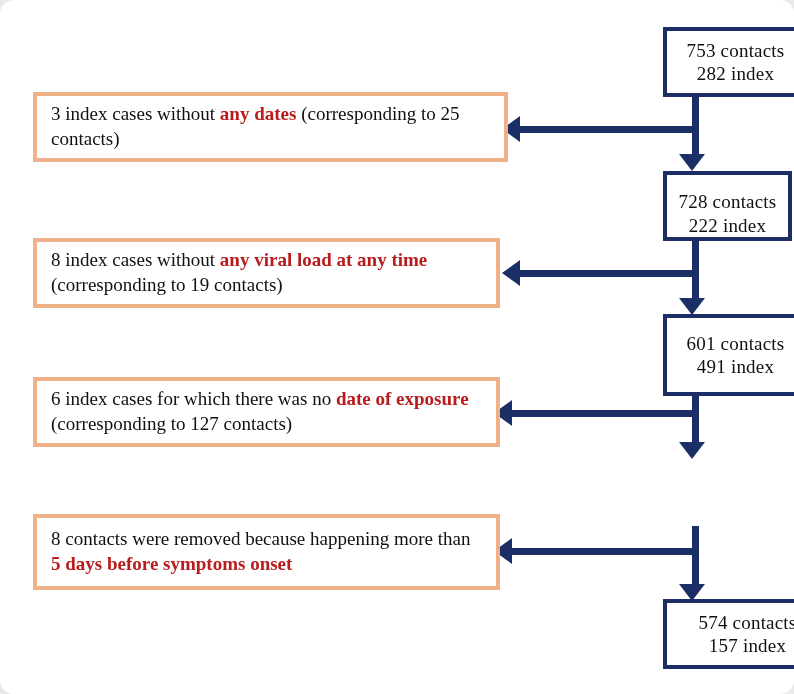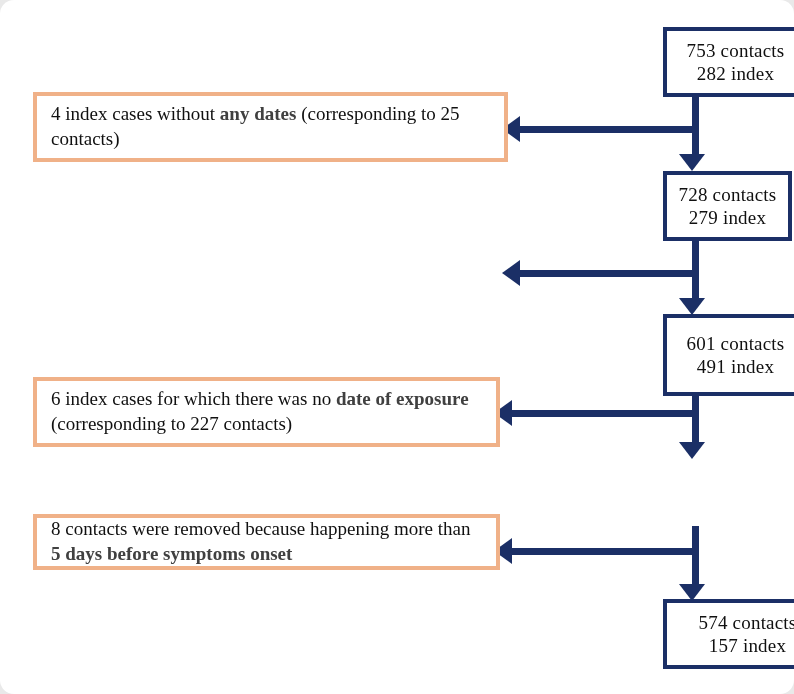--- a/index.html
+++ b/index.html
@@ -48,21 +48,21 @@
     background: #ffffff;
     color: #101010;
     font-size: 19px;
     line-height: 1.30;
     padding: 9px 13px 9px 14px;
     display: flex;
     align-items: center;
   }
   .excl-box .txt { display: block; }
   .hl {
-    color: #404040;
+    color: #b91c1c;
     font-weight: bold;
   }
 
   
   .vline {
     position: absolute;
     background: #1b2f66;
     width: 7px;
   }
   .hline {
@@ -110,42 +110,45 @@
   <div class="vline" style="left:692px; top:526px; height:62px;"></div>
   <div class="arrow-down" style="left:679px; top:584px;"></div>
   <div class="hline" style="left:506px; top:548px; width:190px;"></div>
   <div class="arrow-left" style="left:494px; top:538px;"></div>
 
   <div class="flow-box" style="left:624px; top:27px; width:145px; height:70px;">
     <span class="ln">753 contacts</span>
     <span class="ln">282 index</span>
   </div>
 
-  <div class="flow-box" style="left:624px; top:171px; width:129px; height:70px;">
+  <div class="flow-box" style="left:624px; top:171px; width:129px; height:70px;justify-content:flex-end;">
     <span class="ln">728 contacts</span>
-    <span class="ln">279 index</span>
+    <span class="ln">222 index</span>
   </div>
 
   <div class="flow-box" style="left:624px; top:314px; width:145px; height:82px;">
     <span class="ln">601 contacts</span>
     <span class="ln">491 index</span>
   </div>
 
 
   <div class="flow-box" style="left:624px; top:599px; width:169px; height:70px;">
     <span class="ln">574 contacts</span>
     <span class="ln">157 index</span>
   </div>
 
   <div class="excl-box" style="left:33px; top:92px; width:475px; height:70px;">
-    <span class="txt"><span>4 index cases without </span><span class="hl">any dates</span><span> (corresponding to 25 contacts)</span></span>
+    <span class="txt"><span>3 index cases without </span><span class="hl">any dates</span><span> (corresponding to 25 contacts)</span></span>
   </div>
 
+  <div class="excl-box" style="left:33px; top:238px; width:467px; height:70px;">
+    <span class="txt"><span>8 index cases without </span><span class="hl">any viral load at any time</span><span> (corresponding to 19 contacts)</span></span>
+  </div>
 
   <div class="excl-box" style="left:33px; top:377px; width:467px; height:70px;">
-    <span class="txt"><span>6 index cases for which there was no </span><span class="hl">date of exposure</span><span> (corresponding to 227 contacts)</span></span>
+    <span class="txt"><span>6 index cases for which there was no </span><span class="hl">date of exposure</span><span> (corresponding to 127 contacts)</span></span>
   </div>
 
-  <div class="excl-box" style="left:33px; top:514px; width:467px; height:56px;">
+  <div class="excl-box" style="left:33px; top:514px; width:467px; height:76px;">
     <span class="txt"><span>8 contacts were removed because happening more than </span><span class="hl">5 days before symptoms onset</span><span></span></span>
   </div>
 
 </div>
 
 </body></html>

